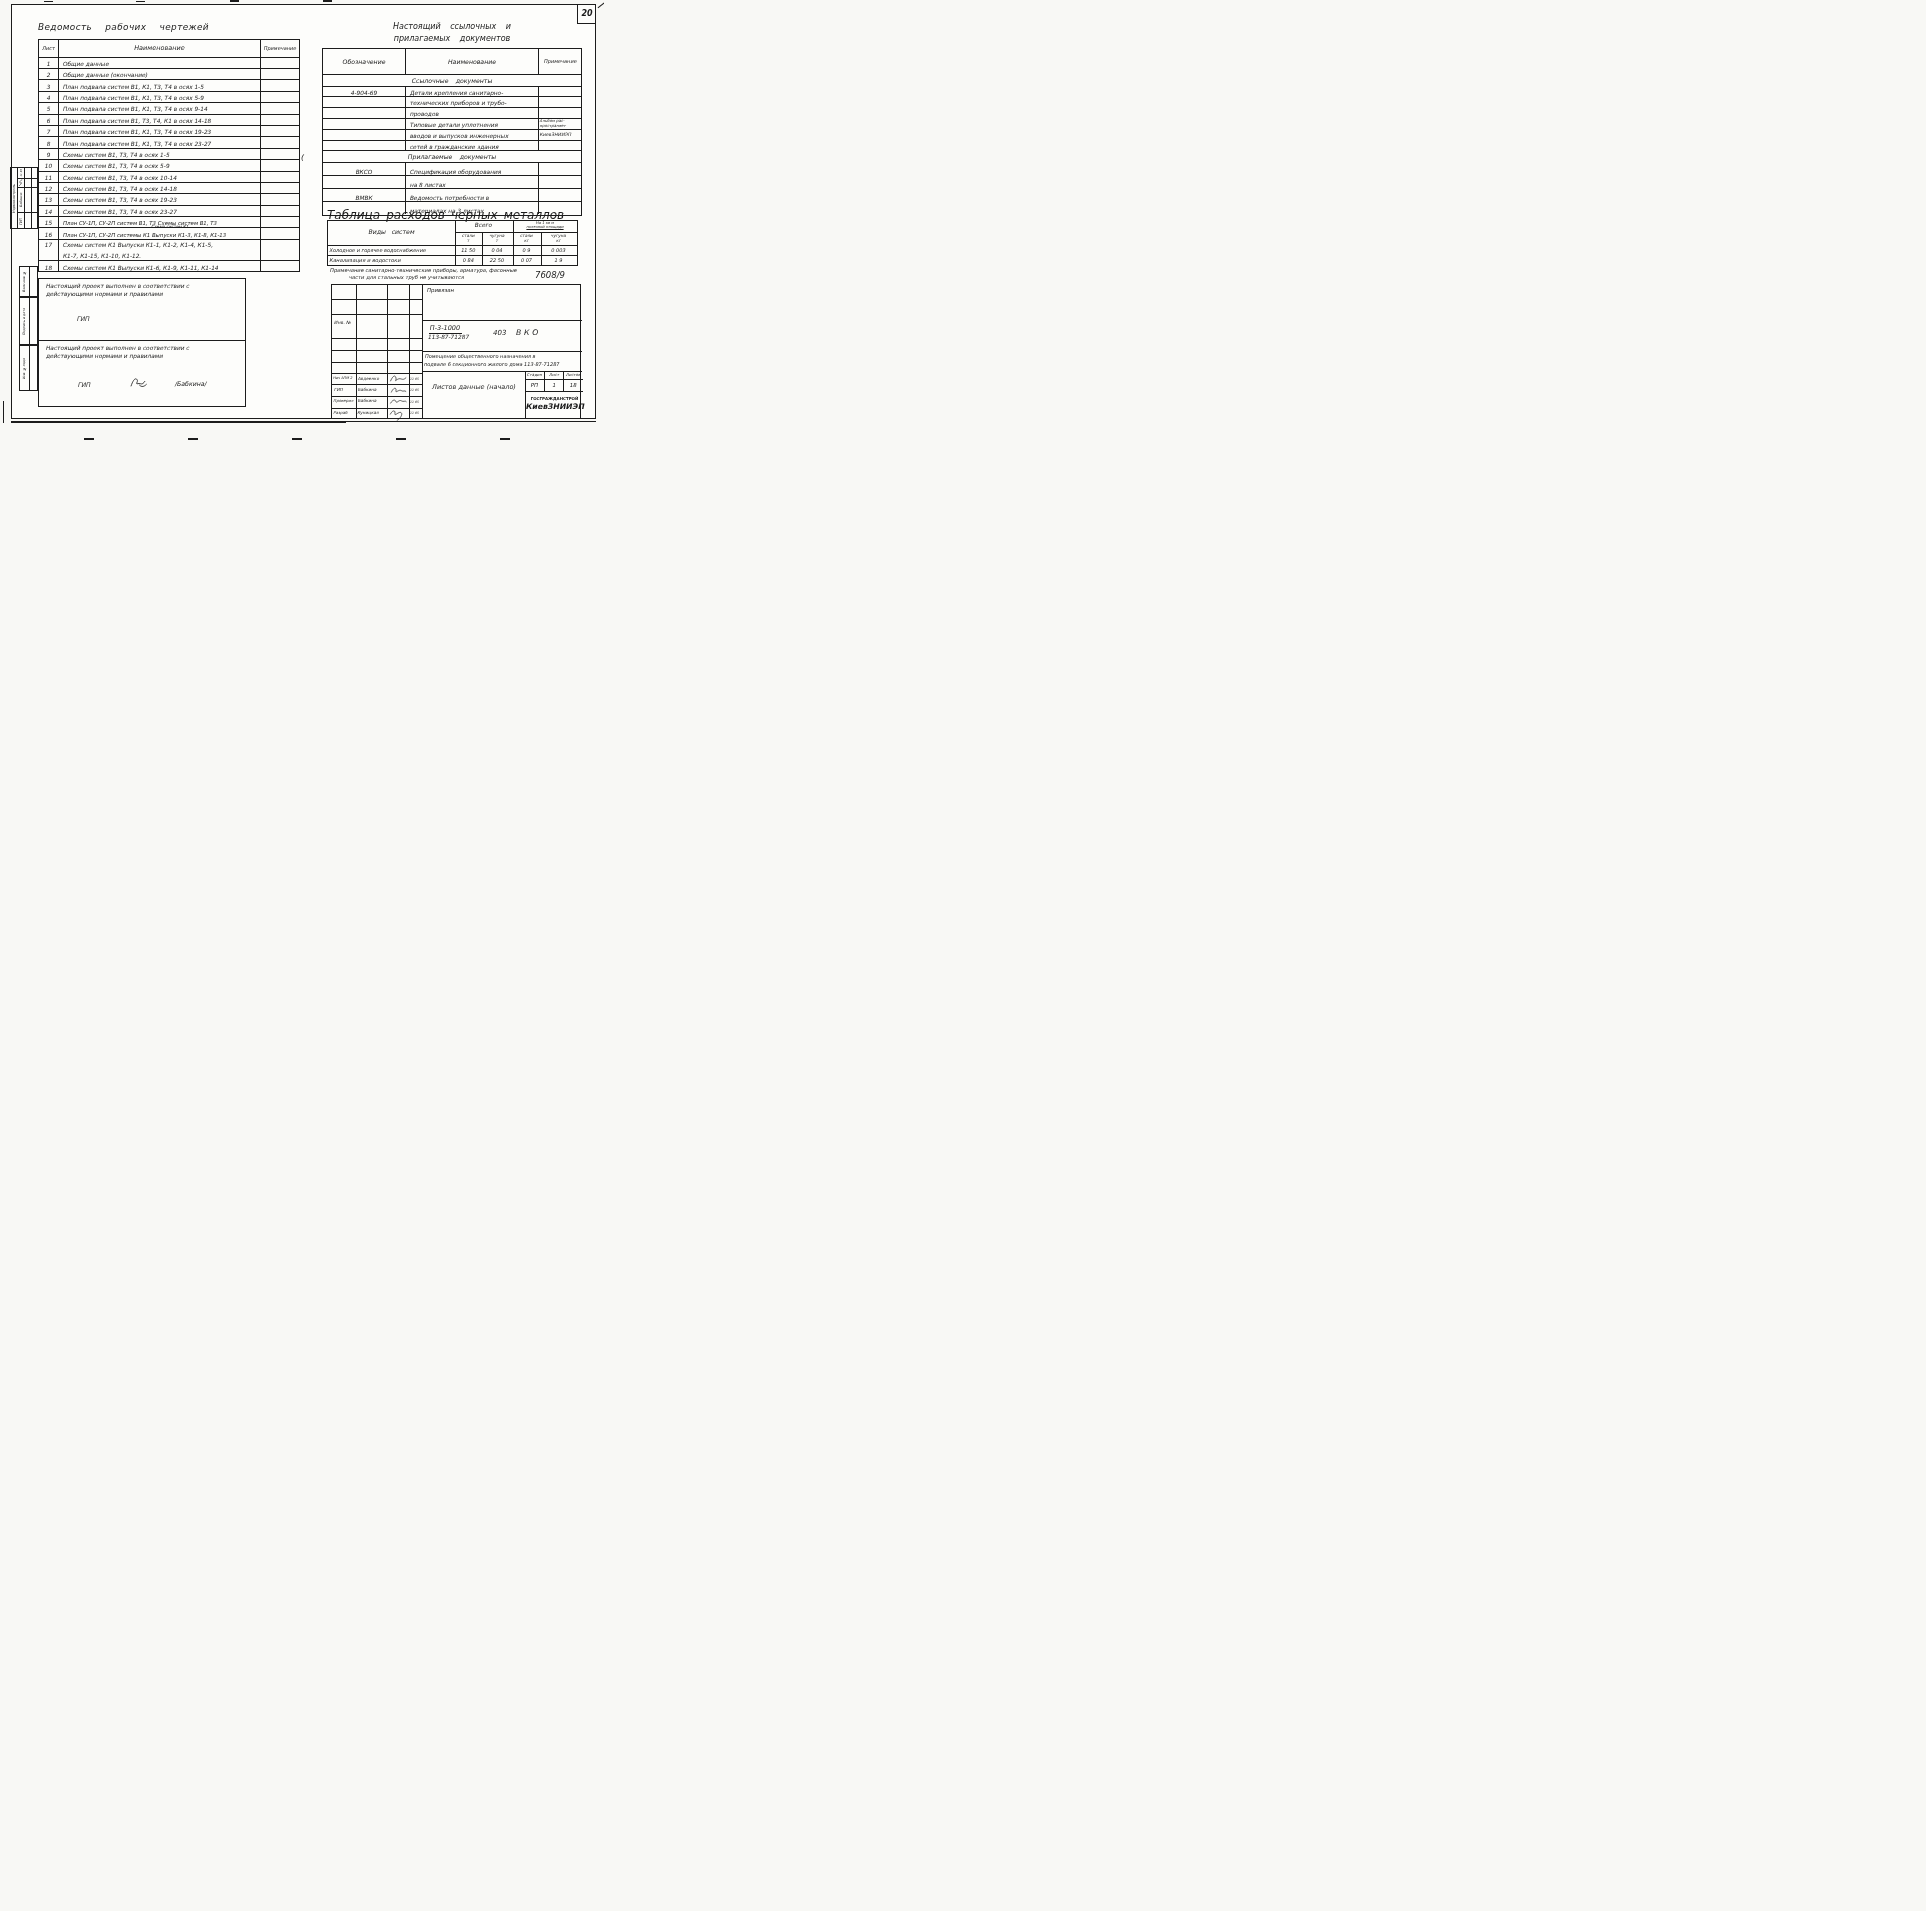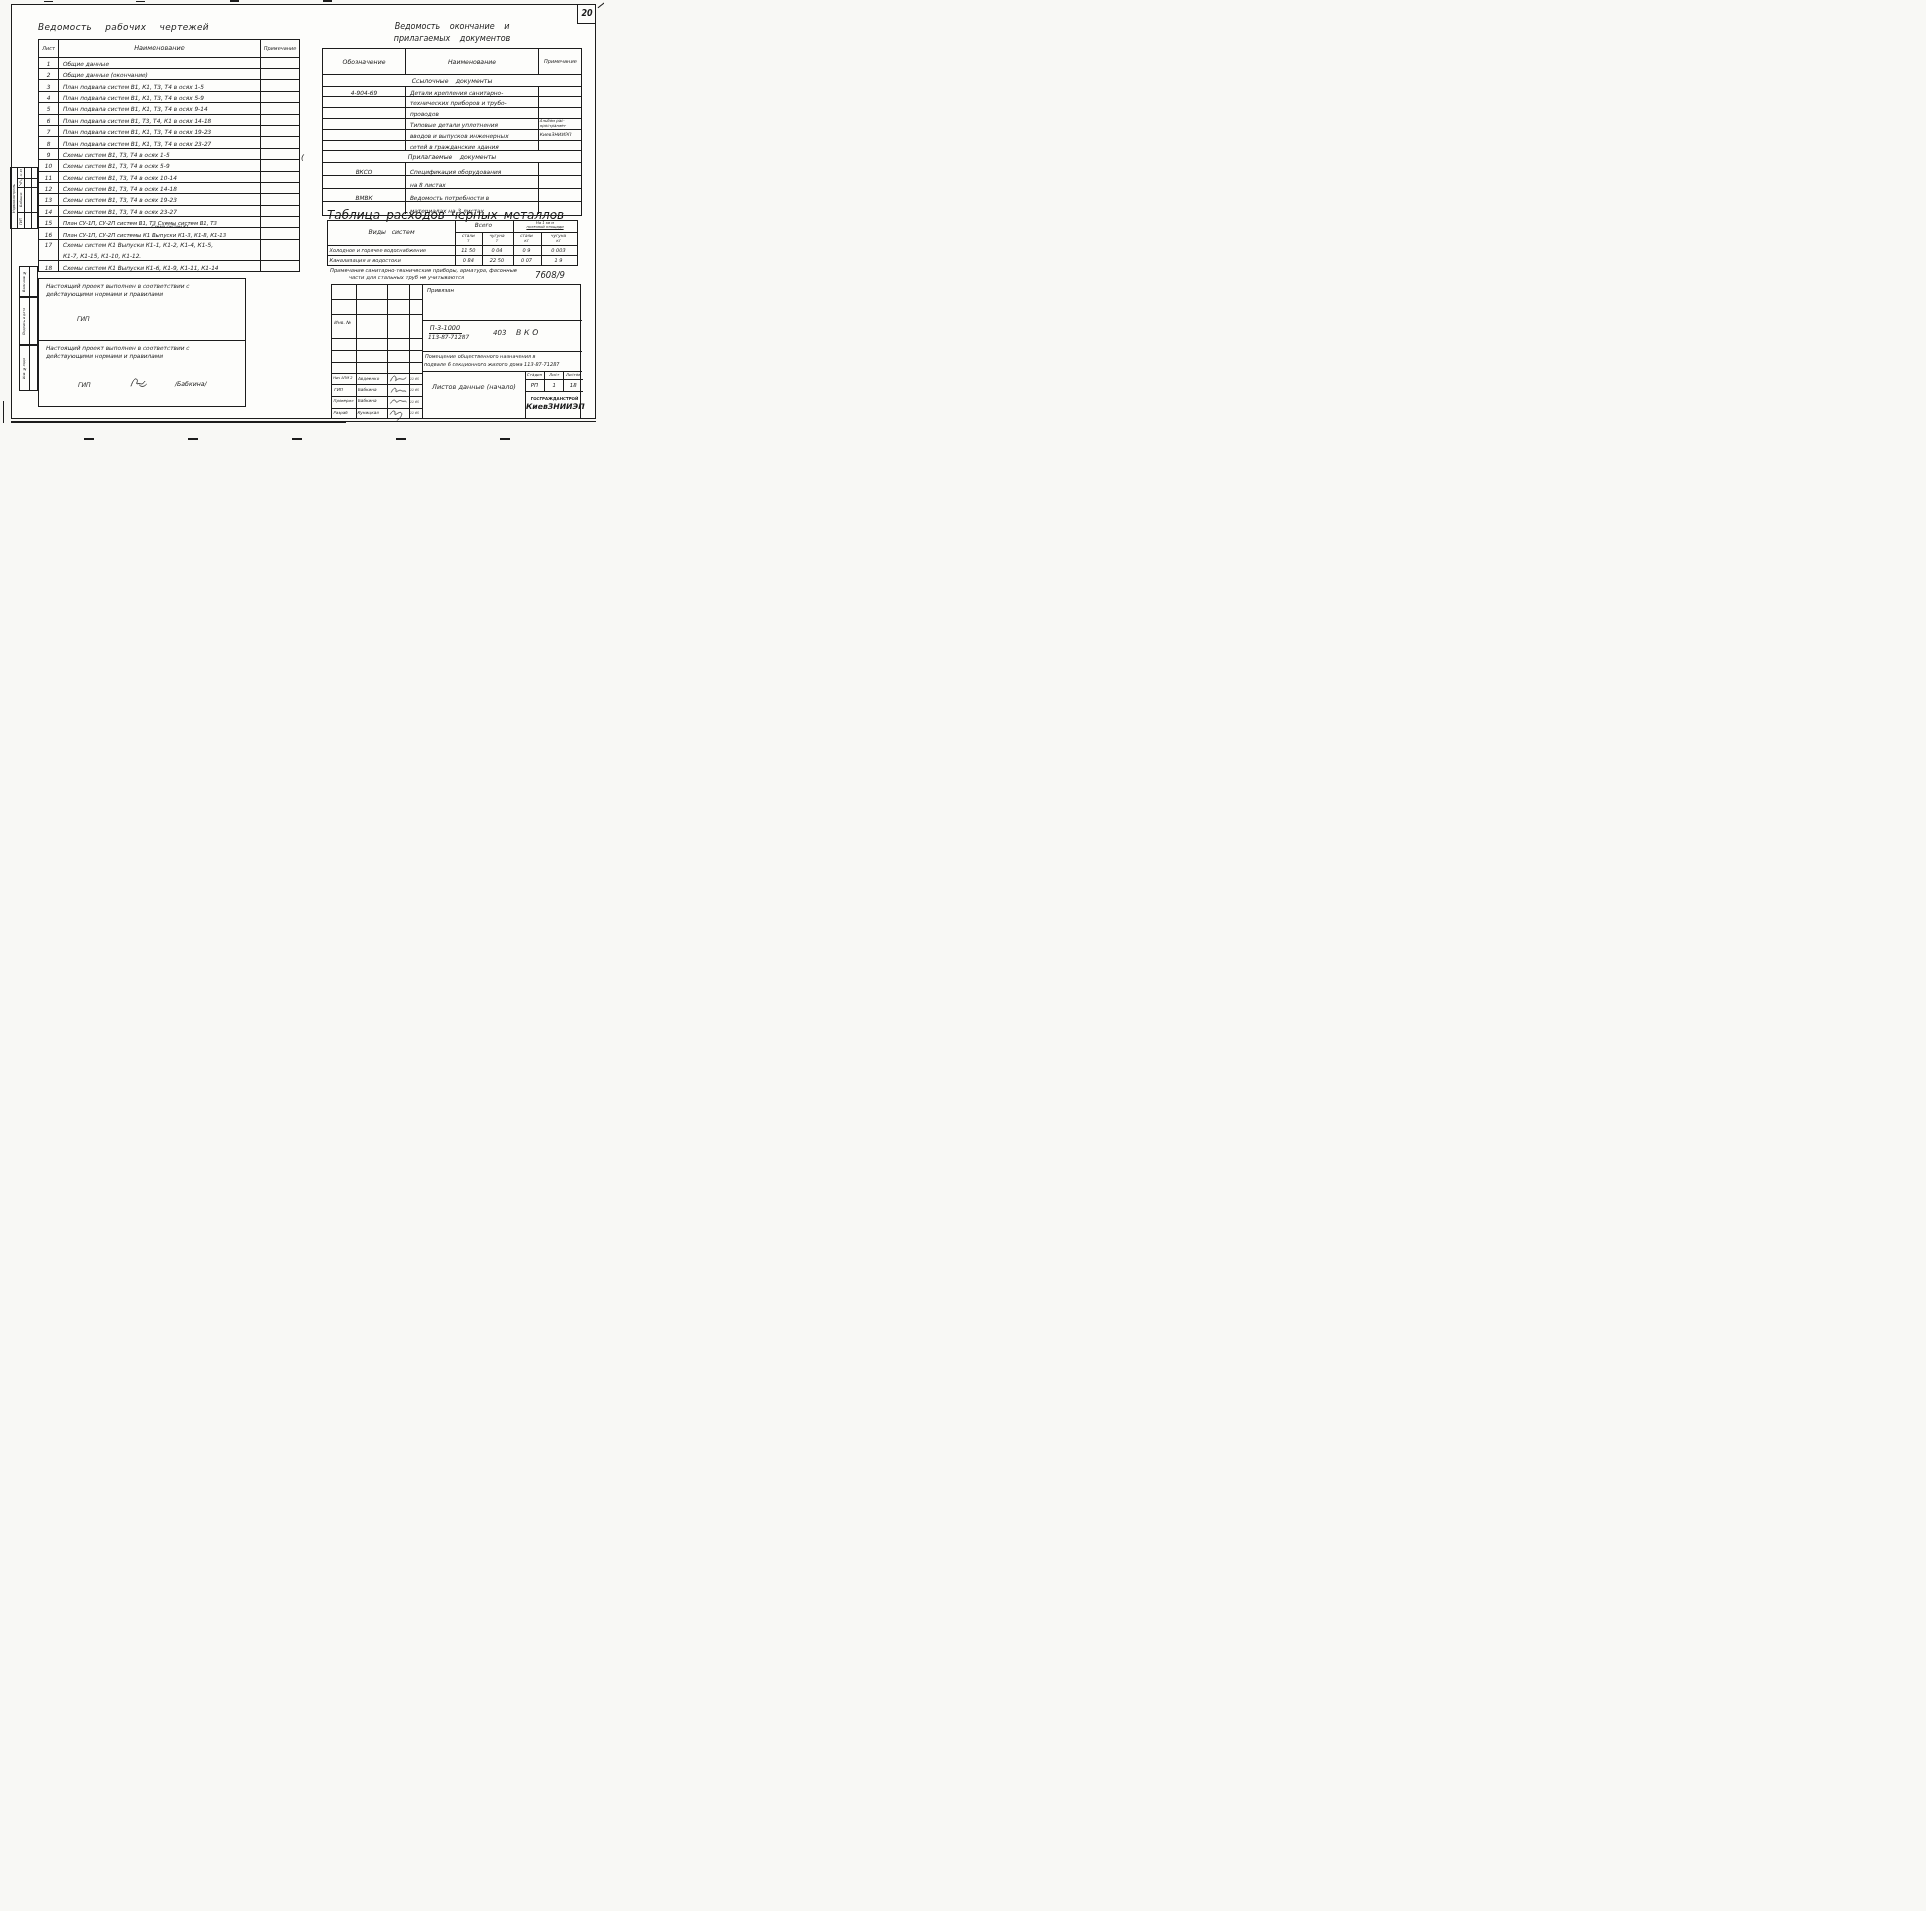--- a/index.html
+++ b/index.html
@@ -259,21 +259,21 @@
   <div class="gip-label" style="left:38px;top:36px">ГИП</div>
   <div class="note-text" style="top:65px">Настоящий проект выполнен в соответствии с действующими нормами и правилами</div>
   <div class="gip-label" style="left:39px;top:102px">ГИП</div>
   <svg class="sig abs" style="left:89px;top:97px" width="23" height="13" viewBox="0 0 60 34">
     <path d="M8 26 C14 8, 20 4, 24 10 C27 15, 18 22, 26 20 C34 18, 36 26, 44 14 M30 24 C36 30, 42 28, 48 22" stroke="#1b1b1b" stroke-width="2.2" fill="none" stroke-linecap="round"></path>
   </svg>
   <div class="note-name" style="left:136px;top:101px">/Бабкина/</div>
 </div>
 
 <div id="rt-title" class="abs">
-  <div>Ведомость окончание и</div>
+  <div>Настоящий ссылочных и</div>
   <div>прилагаемых документов</div>
 </div>
 
 <div id="right-table">
   <div class="rt-row rt-hdr" style="height:25px">
     <div class="rt-c1">Обозначение</div>
     <div class="rt-c2">Наименование</div>
     <div class="rt-c3">Примечание</div>
   </div>
   <div class="rt-section" style="height:11.6px">Ссылочные документы</div>

